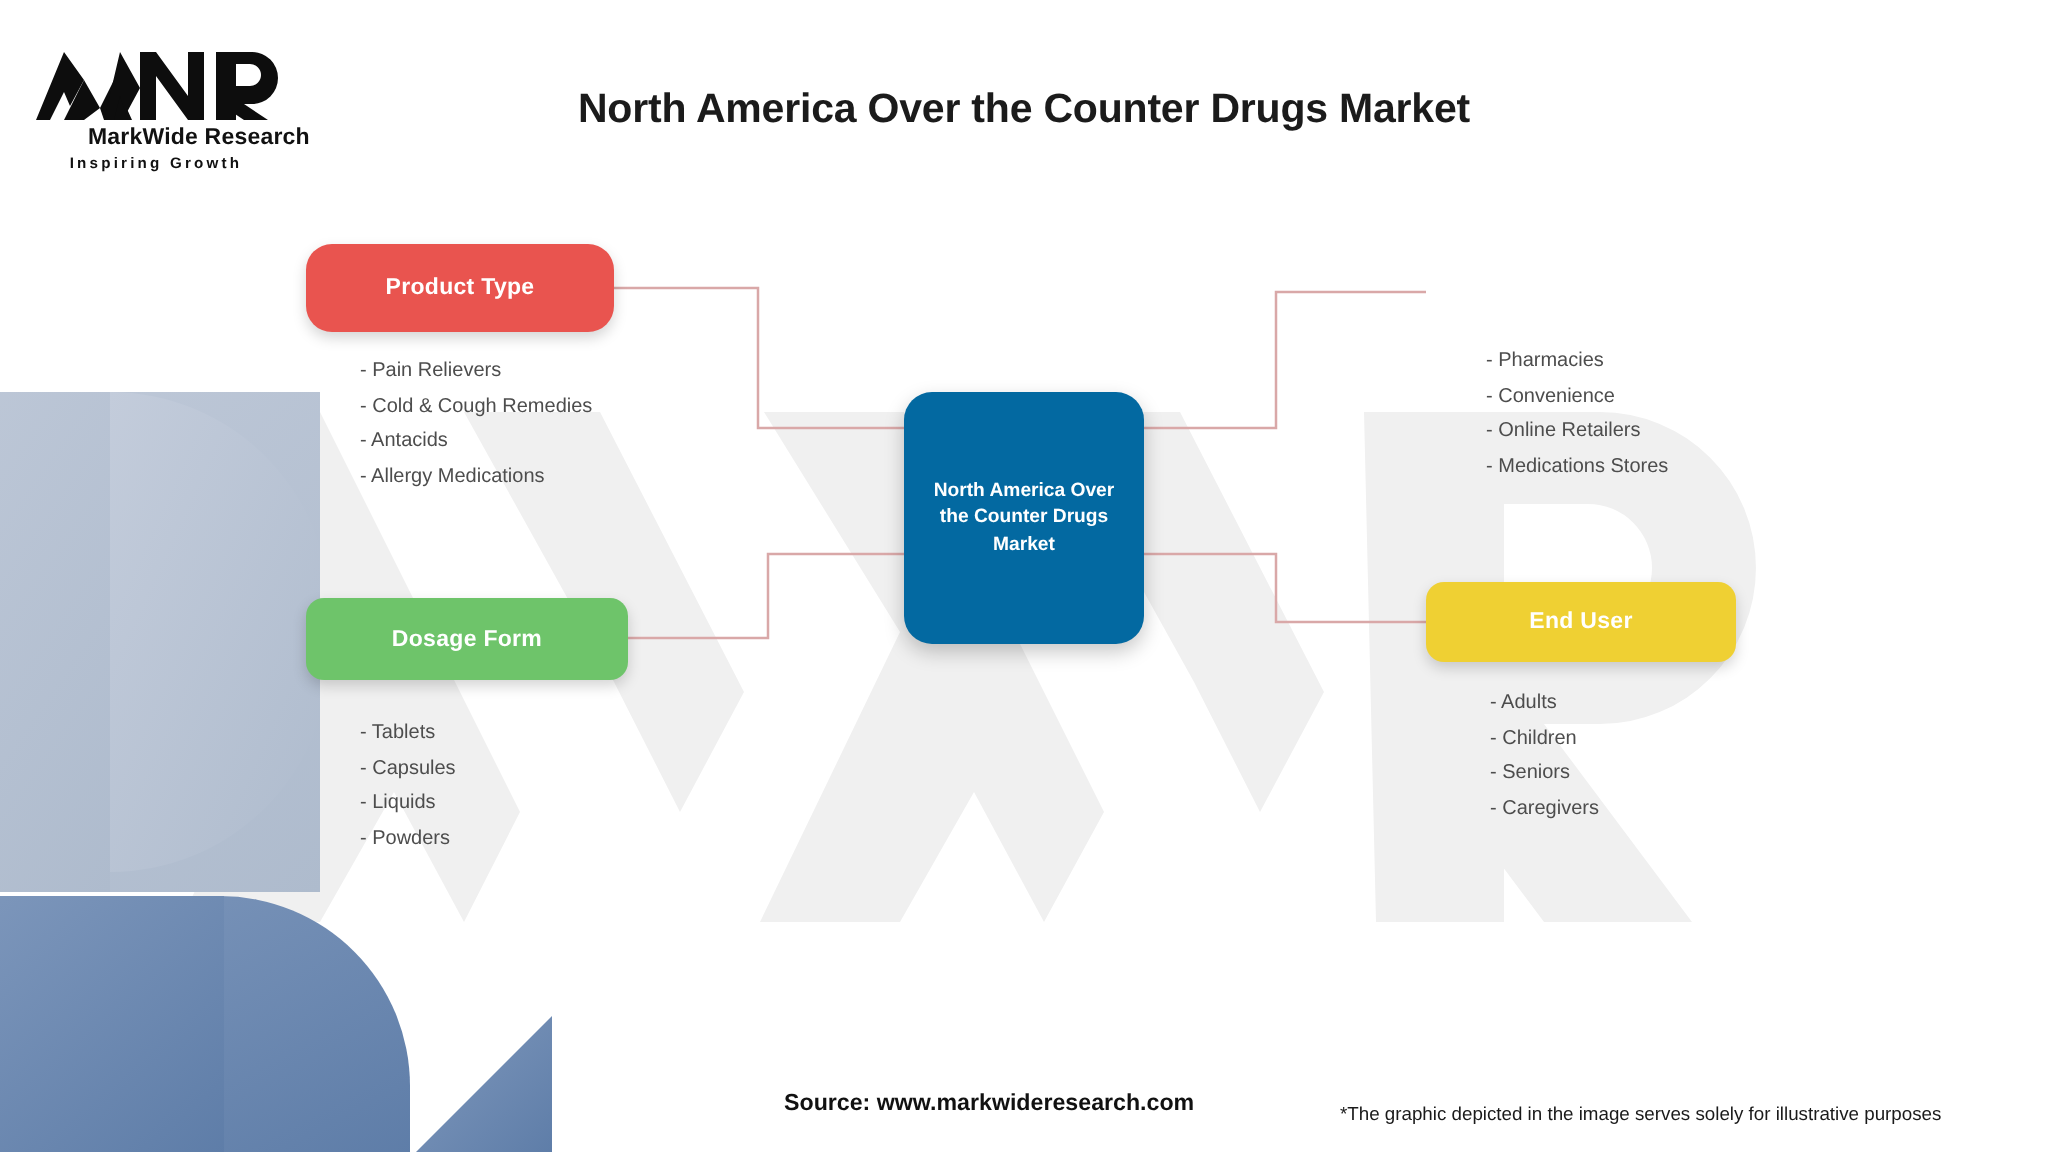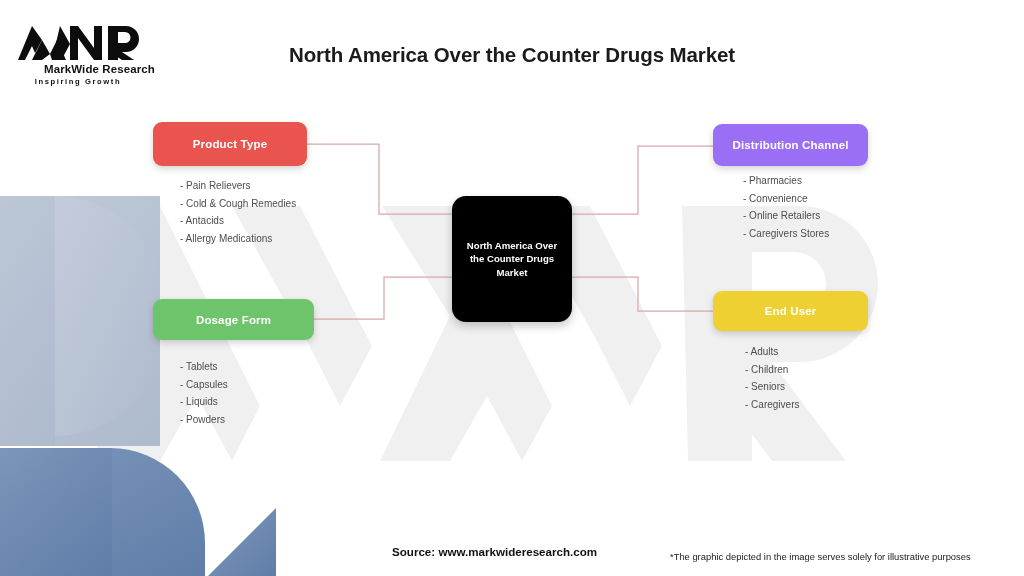--- a/index.html
+++ b/index.html
@@ -87,37 +87,38 @@
     justify-content: center;
     color: #ffffff;
     font-weight: bold;
     box-shadow: 0 3px 7px rgba(0,0,0,0.17);
   }
   .node-label { font-size: 11.5px; letter-spacing: 0.15px; }
 
   #node-product-type {
     left: 153px; top: 122px; width: 154px; height: 44px;
     background: #e9544f;
+    border-radius: 13px;
   }
   #node-dosage-form {
     left: 153px; top: 299px; width: 161px; height: 41px;
     background: #6ec46a;
   }
   #node-distribution-channel {
     left: 713px; top: 124px; width: 155px; height: 42px;
     background: #9a6ef5;
   }
   #node-end-user {
     left: 713px; top: 291px; width: 155px; height: 40px;
     background: #efd033;
   }
 
   #node-center {
     left: 452px; top: 196px; width: 120px; height: 126px;
-    background: #000000;
+    background: #0369a1;
     border-radius: 14px;
     flex-direction: column;
     padding: 0 10px;
     box-shadow: 0 4px 10px rgba(0,0,0,0.22);
   }
   .center-line {
     font-size: 9.6px;
     font-weight: bold;
     line-height: 13.5px;
     text-align: center;
@@ -233,23 +234,20 @@
       <path d="M314,319 H384 V277 H452"></path>
 
       <path d="M572,277 H638 V311 H713"></path>
     </g>
   </svg>
 
   <div class="node" id="node-product-type">
     <span class="node-label">Product Type</span>
   </div>
 
-  <div class="node" id="node-distribution-channel">
-    <span class="node-label">Distribution Channel</span>
-  </div>
 
   <div class="node" id="node-end-user">
     <span class="node-label">End User</span>
   </div>
 
   <div class="node" id="node-dosage-form">
     <span class="node-label">Dosage Form</span>
   </div>
 
   <div class="node" id="node-center">
@@ -262,21 +260,21 @@
     <div class="bullet">- Pain Relievers</div>
     <div class="bullet">- Cold &amp; Cough Remedies</div>
     <div class="bullet">- Antacids</div>
     <div class="bullet">- Allergy Medications</div>
   </div>
 
   <div class="bullets" id="bullets-distribution">
     <div class="bullet">- Pharmacies</div>
     <div class="bullet">- Convenience</div>
     <div class="bullet">- Online Retailers</div>
-    <div class="bullet">- Caregivers Stores</div>
+    <div class="bullet">- Medications Stores</div>
   </div>
 
   <div class="bullets" id="bullets-end-user">
     <div class="bullet">- Adults</div>
     <div class="bullet">- Children</div>
     <div class="bullet">- Seniors</div>
     <div class="bullet">- Caregivers</div>
   </div>
 
   <div class="bullets" id="bullets-dosage-form">

